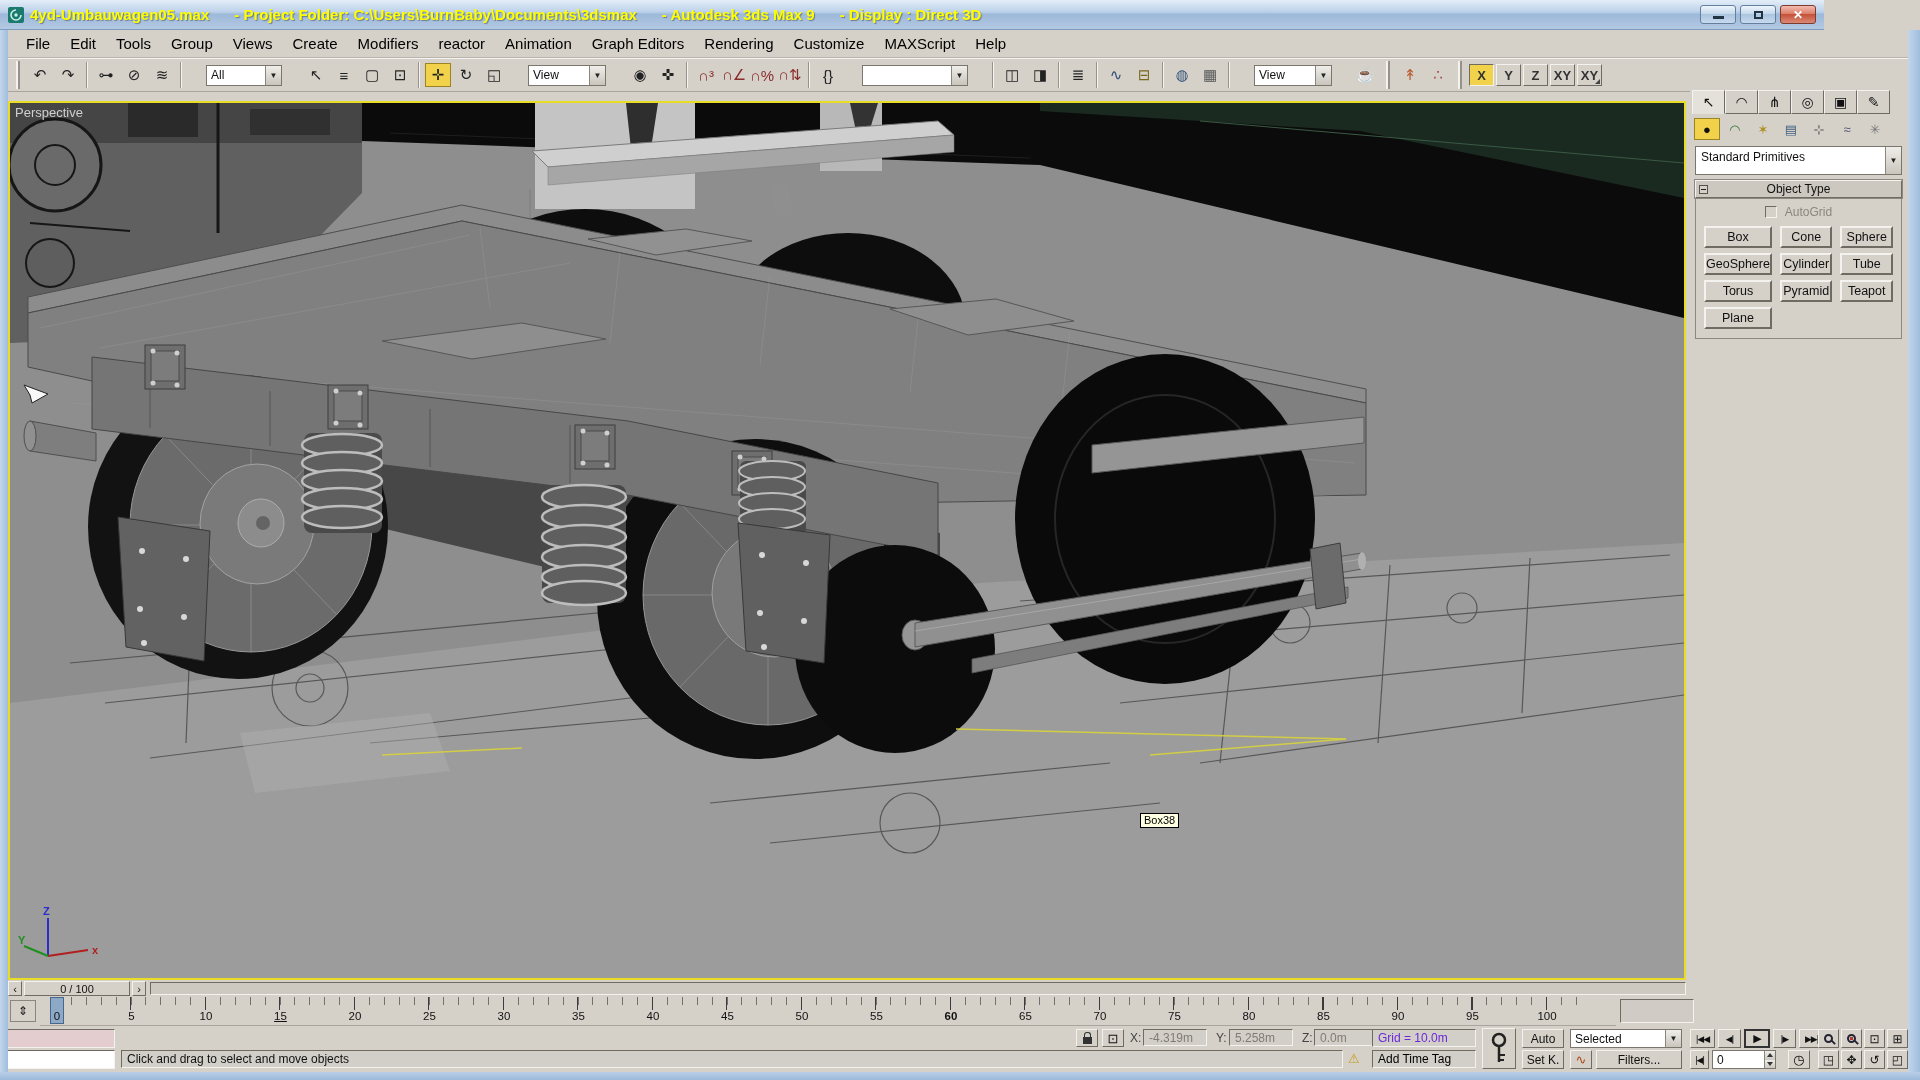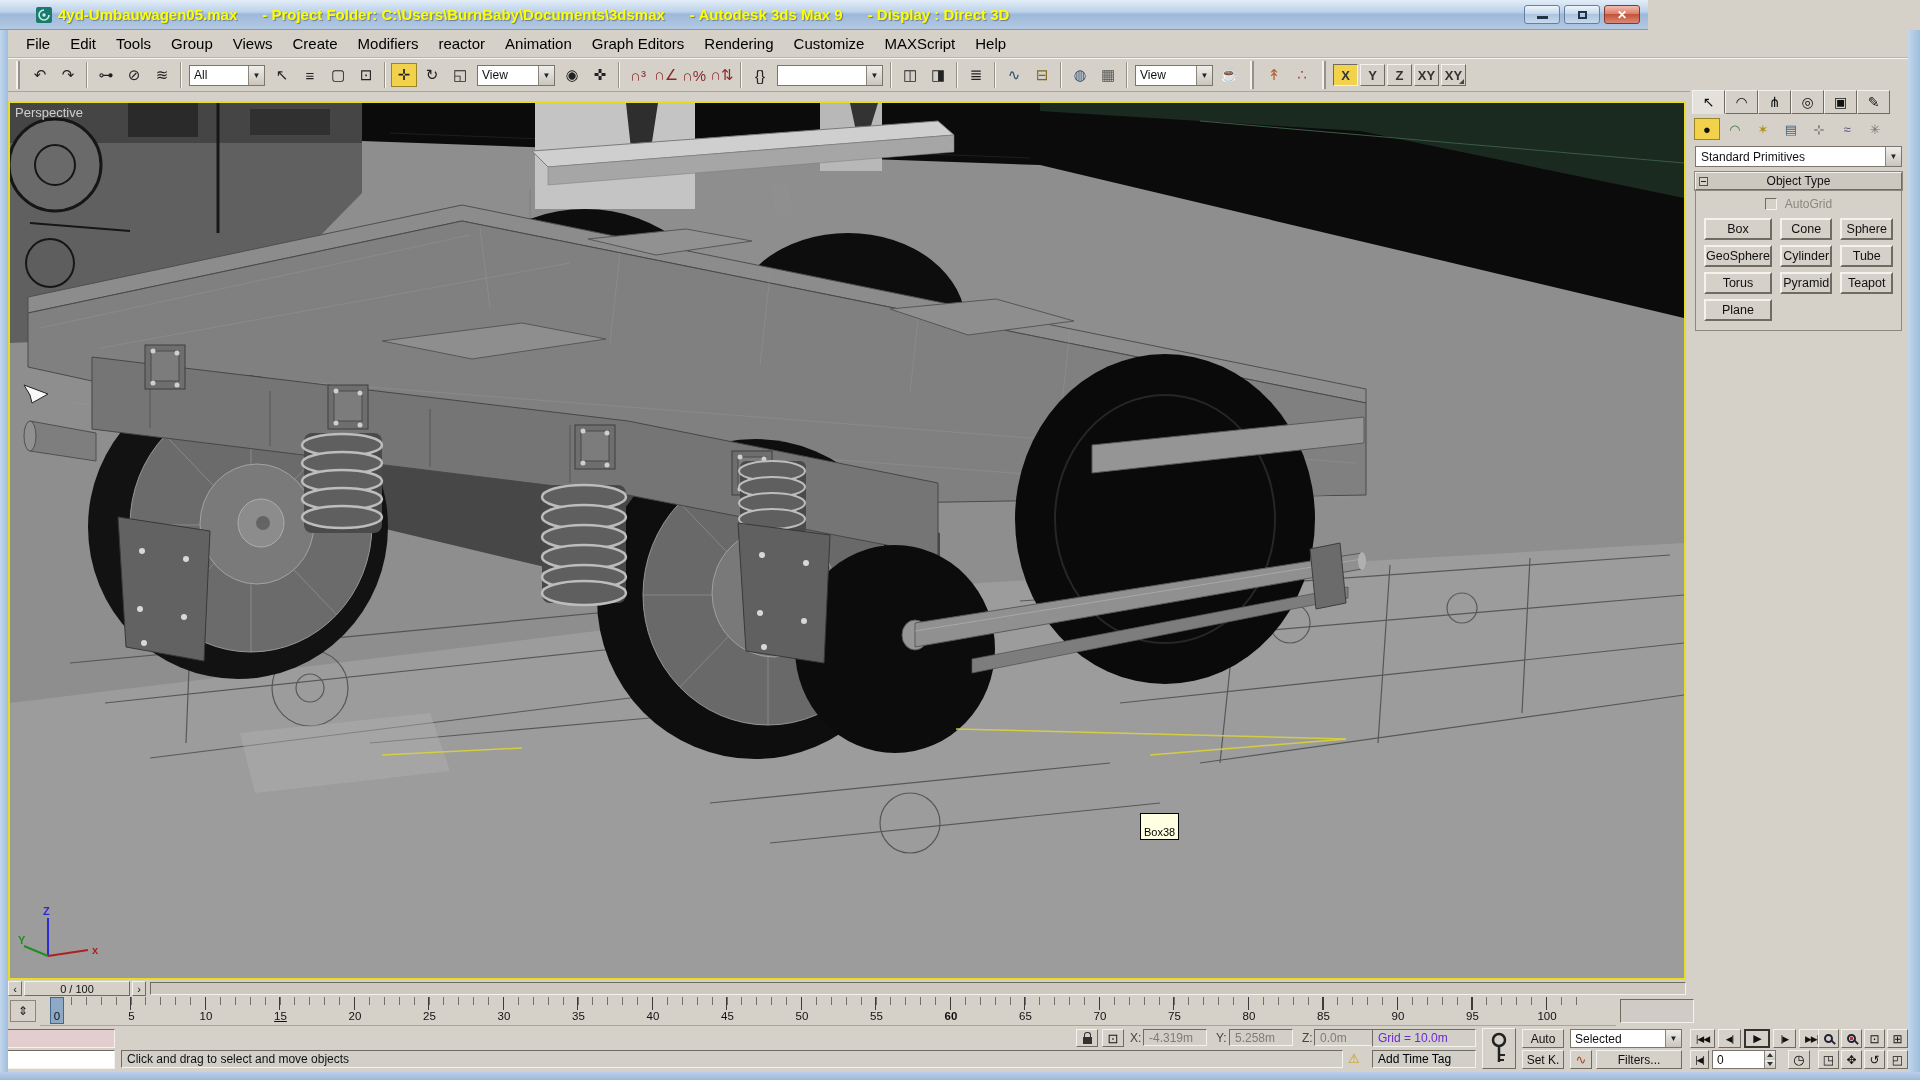--- a/index.html
+++ b/index.html
@@ -1,23 +1,23 @@
 <!DOCTYPE html>
 <html><head>
 <meta charset="utf-8">
 <style>
   * { margin:0; padding:0; box-sizing:border-box; }
   html,body { width:1920px; height:1080px; overflow:hidden; }
   #app { position:relative; width:1920px; height:1080px; background:#d5d1c9;
          font-family:"Liberation Sans", sans-serif; font-size:12px; color:#111; user-select:none; }
 
   
-  .titlebar { position:absolute; left:0; top:0; width:1648px; height:30px;
+  .titlebar { position:absolute; left:0; top:0; width:1824px; height:30px;
     background:linear-gradient(180deg,#e3edf8 0%,#bdd2ea 40%,#9db9d9 50%,#b3c9e3 100%);
-    display:flex; align-items:center; border-bottom:1px solid #7e9cbd;padding-left:28px; }
+    display:flex; align-items:center; border-bottom:1px solid #7e9cbd; }
   .app-icon { margin:0 6px 0 8px; display:flex; }
   .title-text { color:#ffff00; font-weight:bold; font-size:15px; white-space:pre; text-shadow:1px 1px 1px rgba(0,0,0,.35); }
   .winbtns { position:absolute; right:8px; top:5px; display:flex; gap:4px; }
   .wbtn { width:36px; height:19px; border:1px solid #64809c; border-radius:3px; display:flex; align-items:center; justify-content:center;
     background:linear-gradient(#eef5fc,#c6d9ec 45%,#abc5df 50%,#c7daee); font-size:12px; color:#234; }
   .wbtn.close { background:linear-gradient(#f3bcb1,#db806c 45%,#c6523a 50%,#da8a77); border-color:#7e3b2c; color:#fff; font-weight:bold; }
   .g-min { width:11px; height:3px; background:#234; margin-top:6px; }
   .g-max { width:9px; height:8px; border:2px solid #234; }
   .border-strip { position:absolute; background:linear-gradient(90deg,#c3d6ec,#9fbddd); }
   .bs-left { left:0; top:30px; width:8px; height:1050px; }
@@ -30,48 +30,48 @@
   .menu-item { padding:4px 10px; font-size:15px; color:#000; cursor:default; }
 
   
   .toolbar { position:absolute; left:8px; top:58px; width:1900px; height:34px; background:#d5d1c9;
     border-top:1px solid #f6f4f0; border-bottom:1px solid #a9a59d; display:flex; align-items:center; padding-left:2px; }
   .tbtn { width:26px; height:24px; display:flex; align-items:center; justify-content:center;
     font-size:15px; color:#222; margin:0 1px; }
   .tbtn.active { background:#f2d24b; border:1px solid #9b8424; }
   .tsep { width:0; height:26px; border-left:1px solid #96928a; border-right:1px solid #f7f5f1; margin:0 4px; }
   .tgrip { width:0; height:28px; border-left:2px solid #f4f2ee; border-right:2px solid #96928a; margin:0 6px; }
-  .tdd { height:21px; display:inline-flex; align-items:stretch; border:1px solid #7a766e; background:#fff; margin:0 3px; }
+  .tdd { height:21px; display:inline-flex; align-items:stretch; border:1px solid #7a766e; background:#fff; margin:0 20px; }
   .tdd i { font-style:normal; flex:1; font-size:12px; padding:2px 3px 0 4px; overflow:hidden; white-space:nowrap; }
   .tdd b, .dda { width:16px; background:linear-gradient(#f0eeea,#c9c5bd); border-left:1px solid #8a867e;
     font-size:8px; display:flex; align-items:center; justify-content:center; color:#222; font-weight:normal; }
   .axisbtn { width:25px; height:22px; margin:0 1px; display:flex; align-items:center; justify-content:center;
     font-weight:bold; font-size:13px; color:#333; background:#d5d1c9;
     border-top:1px solid #f4f2ee; border-left:1px solid #f4f2ee; border-right:1px solid #6f6b63; border-bottom:1px solid #6f6b63; }
   .axisbtn.active { background:#f2d24b; border-top:1px solid #6f6b63; border-left:1px solid #6f6b63; border-right:1px solid #f4f2ee; border-bottom:1px solid #f4f2ee; }
   .axisbtn.flyout { position:relative; }
   .axisbtn.flyout::after { content:''; position:absolute; right:1px; bottom:1px; border-left:5px solid transparent; border-bottom:5px solid #444; }
 
   
   .viewport { position:absolute; left:8px; top:101px; width:1678px; height:879px; border:2px solid #e9dc25; background:#8e8e8e; }
   .vp-label { position:absolute; left:5px; top:2px; color:#cfcfcf; font-size:13px; }
   .vp-tooltip { position:absolute; left:1130px; top:710px; background:#ffffe1; border:1px solid #000;
-    font-size:11px; padding:12px 3px 1px 3px; color:#000; }
+    font-size:11px; padding:0 3px 1px 3px; color:#000; }
   .tripod { position:absolute; left:8px; bottom:14px; }
 
   
   .cmdpanel { position:absolute; left:1690px; top:88px; width:218px; height:938px; background:#d5d1c9; }
   .cp-tabs { display:flex; padding:2px 0 0 2px; height:27px; }
   .cp-tab { width:33px; height:24px; display:flex; align-items:center; justify-content:center; font-size:14px;
     border-top:1px solid #f4f2ee; border-left:1px solid #f4f2ee; border-right:1px solid #6f6b63; border-bottom:1px solid #6f6b63; background:#d5d1c9; }
   .cp-tab.active { background:#e4e1da; border-bottom:1px solid #e4e1da; }
   .cp-cats { display:flex; padding:3px 0 0 4px; height:27px; gap:2px; }
   .cp-cat { width:26px; height:22px; display:flex; align-items:center; justify-content:center; font-size:13px; }
   .cp-cat.active { background:#f2d24b; border:1px solid #9b8424; }
-  .cp-dd { height:21px; display:flex; margin:4px 6px 2px 5px; border:1px solid #7a766e; background:#fff;justify-content:space-between; }
+  .cp-dd { height:29px; display:flex; margin:4px 6px 2px 5px; border:1px solid #7a766e; background:#fff;justify-content:space-between; }
   .cp-dd i { font-style:normal; flex:1; font-size:12px; padding:3px 0 0 5px; }
   .rollout { margin:5px 6px 0 5px; }
   .roll-head { height:18px; background:#ccc8c0; border:1px solid #6f6b63; border-top-color:#f4f2ee; border-left-color:#f4f2ee;
     display:flex; align-items:center; justify-content:center; font-size:12px; position:relative; outline:1px solid #8c887f; }
   .roll-min { position:absolute; left:3px; top:4px; width:9px; height:9px; border:1px solid #55524b; background:#d5d1c9; }
   .roll-min::after { content:''; position:absolute; left:1px; top:3px; width:5px; height:1px; background:#222; }
   .roll-body { border:1px solid #8c887f; border-top:none; padding:4px 6px 7px 6px; }
   .autogrid-row { display:flex; align-items:center; justify-content:center; gap:8px; height:20px; margin-bottom:2px; }
   .cb { width:12px; height:12px; background:#d5d1c9; border-top:1px solid #6f6b63; border-left:1px solid #6f6b63; border-right:1px solid #f4f2ee; border-bottom:1px solid #f4f2ee; }
   .ag-label { color:#8a867e; font-size:12px; }

